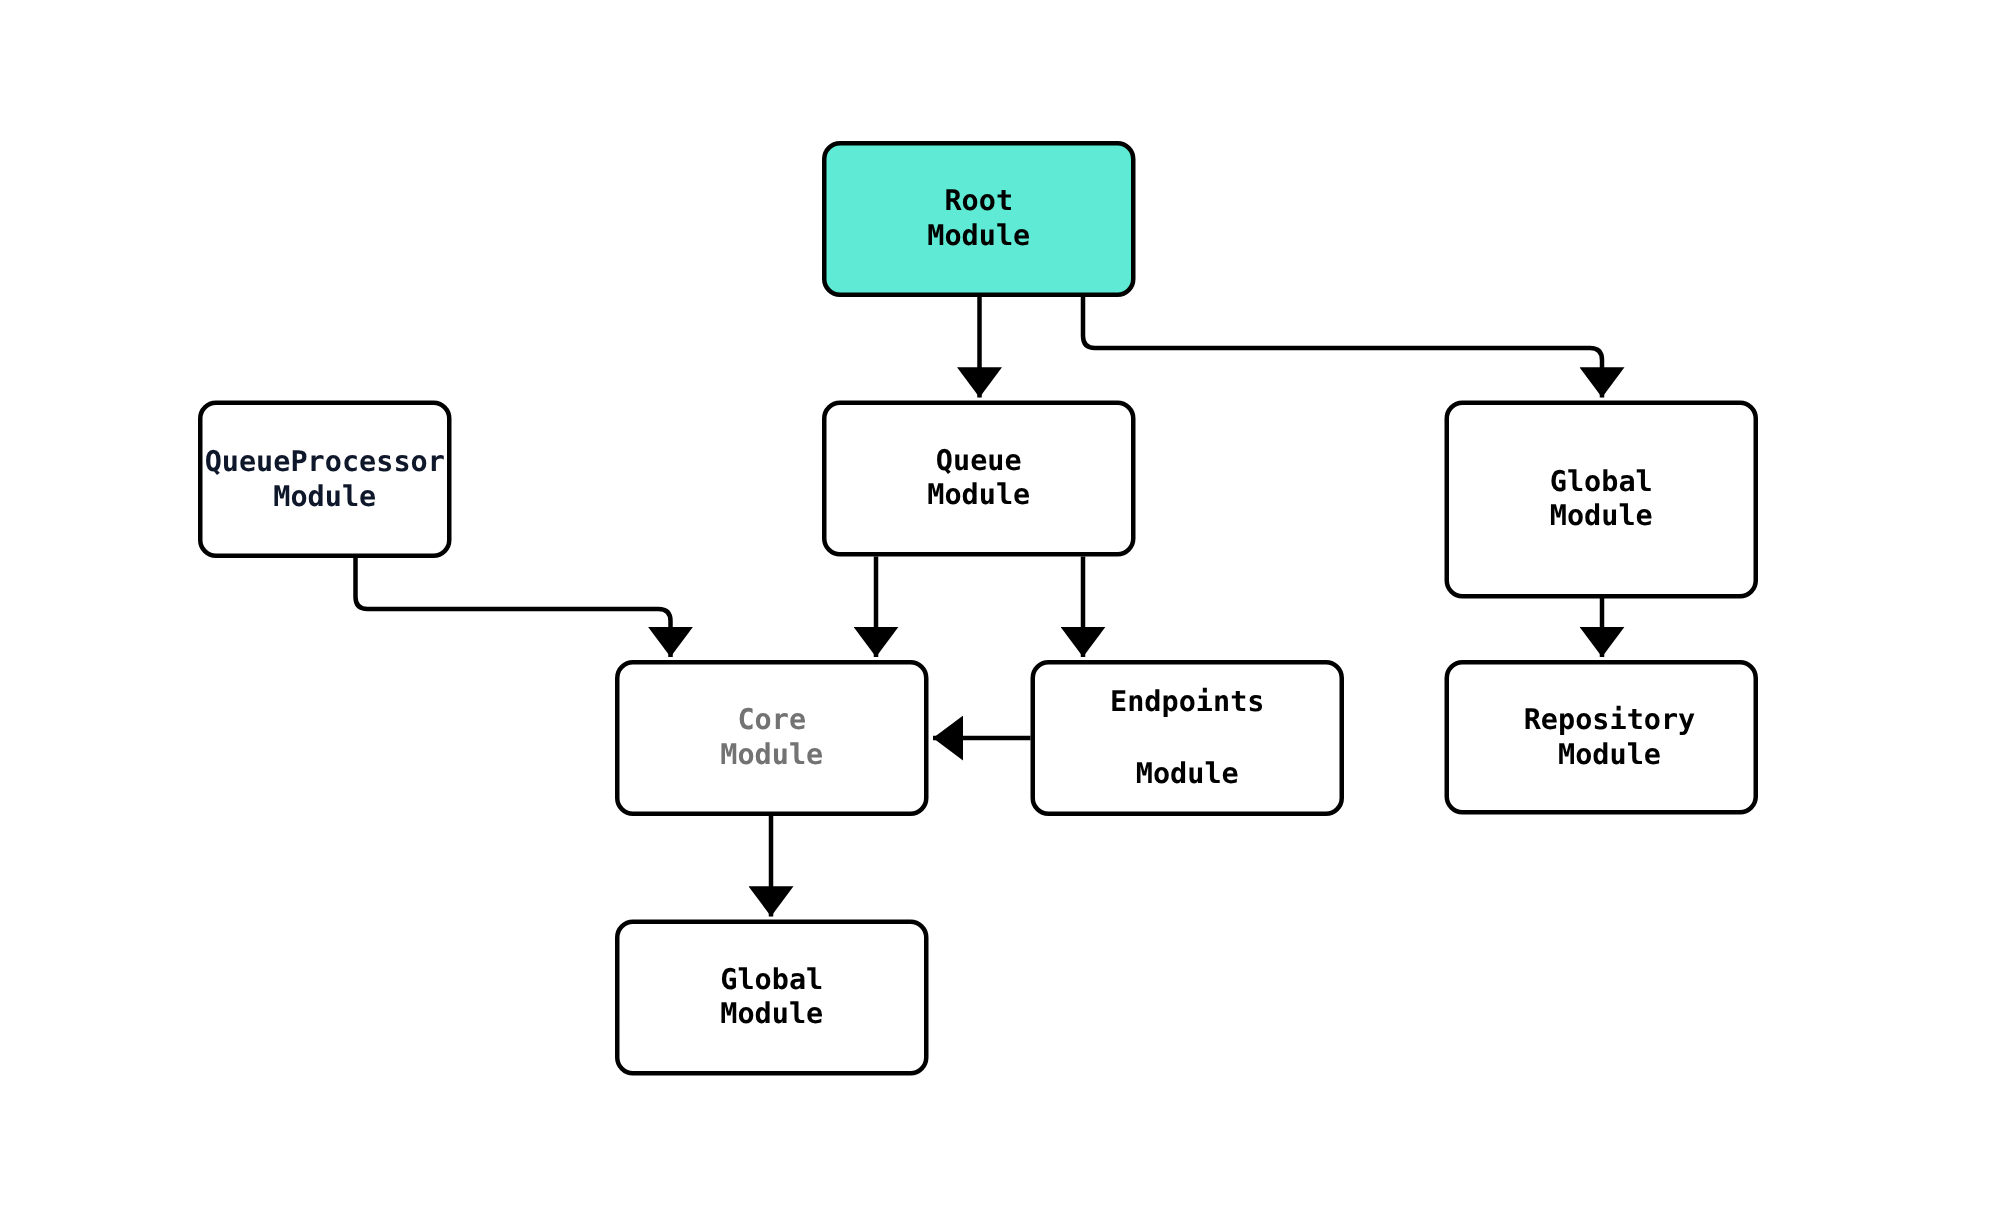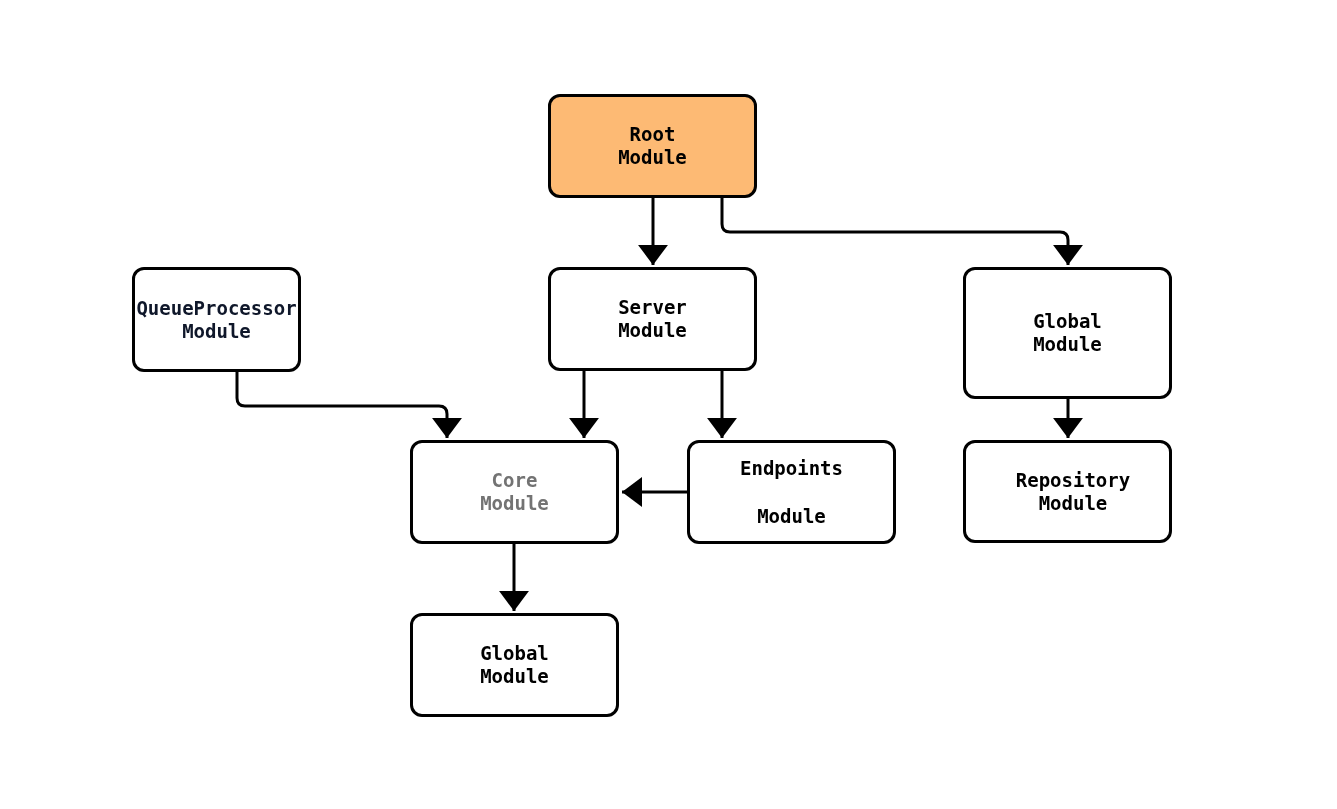--- a/index.html
+++ b/index.html
@@ -57,30 +57,30 @@
         <path d="M722,197 L722,224 Q722,232 730,232 L1060,232 Q1068,232 1068,240 L1068,265" fill="none" stroke="#000000" stroke-width="3" marker-end="url(#arrowhead)"></path>
         <path d="M237,372 L237,398 Q237,406 245,406 L439,406 Q447,406 447,414 L447,438" fill="none" stroke="#000000" stroke-width="3" marker-end="url(#arrowhead)"></path>
         <path d="M584,371 L584,438" fill="none" stroke="#000000" stroke-width="3" marker-end="url(#arrowhead)"></path>
         <path d="M722,371 L722,438" fill="none" stroke="#000000" stroke-width="3" marker-end="url(#arrowhead)"></path>
         <path d="M687,492 L622,492" fill="none" stroke="#000000" stroke-width="3" marker-end="url(#arrowhead)"></path>
         <path d="M1068,371 L1068,438" fill="none" stroke="#000000" stroke-width="3" marker-end="url(#arrowhead)"></path>
         <path d="M514,544 L514,611" fill="none" stroke="#000000" stroke-width="3" marker-end="url(#arrowhead)"></path>
       </g>
   </svg>
 
-<div class="node" style="left: 548px; top: 94px; width: 209px; height: 104px; background: #fdba74; border-color: rgb(0, 0, 0); color: rgb(0, 0, 0);">
+<div class="node" style="left: 548px; top: 94px; width: 209px; height: 104px; background: #5eead4; border-color: rgb(0, 0, 0); color: rgb(0, 0, 0);">
       <div class="node-line">Root</div>
       <div class="node-line">Module</div>
     </div>
     <div class="node" style="left: 132px; top: 267px; width: 169px; height: 105px; background: rgb(255, 255, 255); border-color: rgb(0, 0, 0); color: #0f172a;">
       <div class="node-line">QueueProcessor</div>
       <div class="node-line">Module</div>
     </div>
     <div class="node" style="left: 548px; top: 267px; width: 209px; height: 104px; background: rgb(255, 255, 255); border-color: rgb(0, 0, 0); color: rgb(0, 0, 0);">
-      <div class="node-line">Server</div>
+      <div class="node-line">Queue</div>
       <div class="node-line">Module</div>
     </div>
     <div class="node" style="left: 963px; top: 267px; width: 209px; height: 132px; background: rgb(255, 255, 255); border-color: rgb(0, 0, 0); color: rgb(0, 0, 0);">
       <div class="node-line">Global</div>
       <div class="node-line">Module</div>
     </div>
     <div class="node" style="left: 410px; top: 440px; width: 209px; height: 104px; background: rgb(255, 255, 255); border-color: rgb(0, 0, 0); color: #737373;">
       <div class="node-line">Core</div>
       <div class="node-line">Module</div>
     </div>

